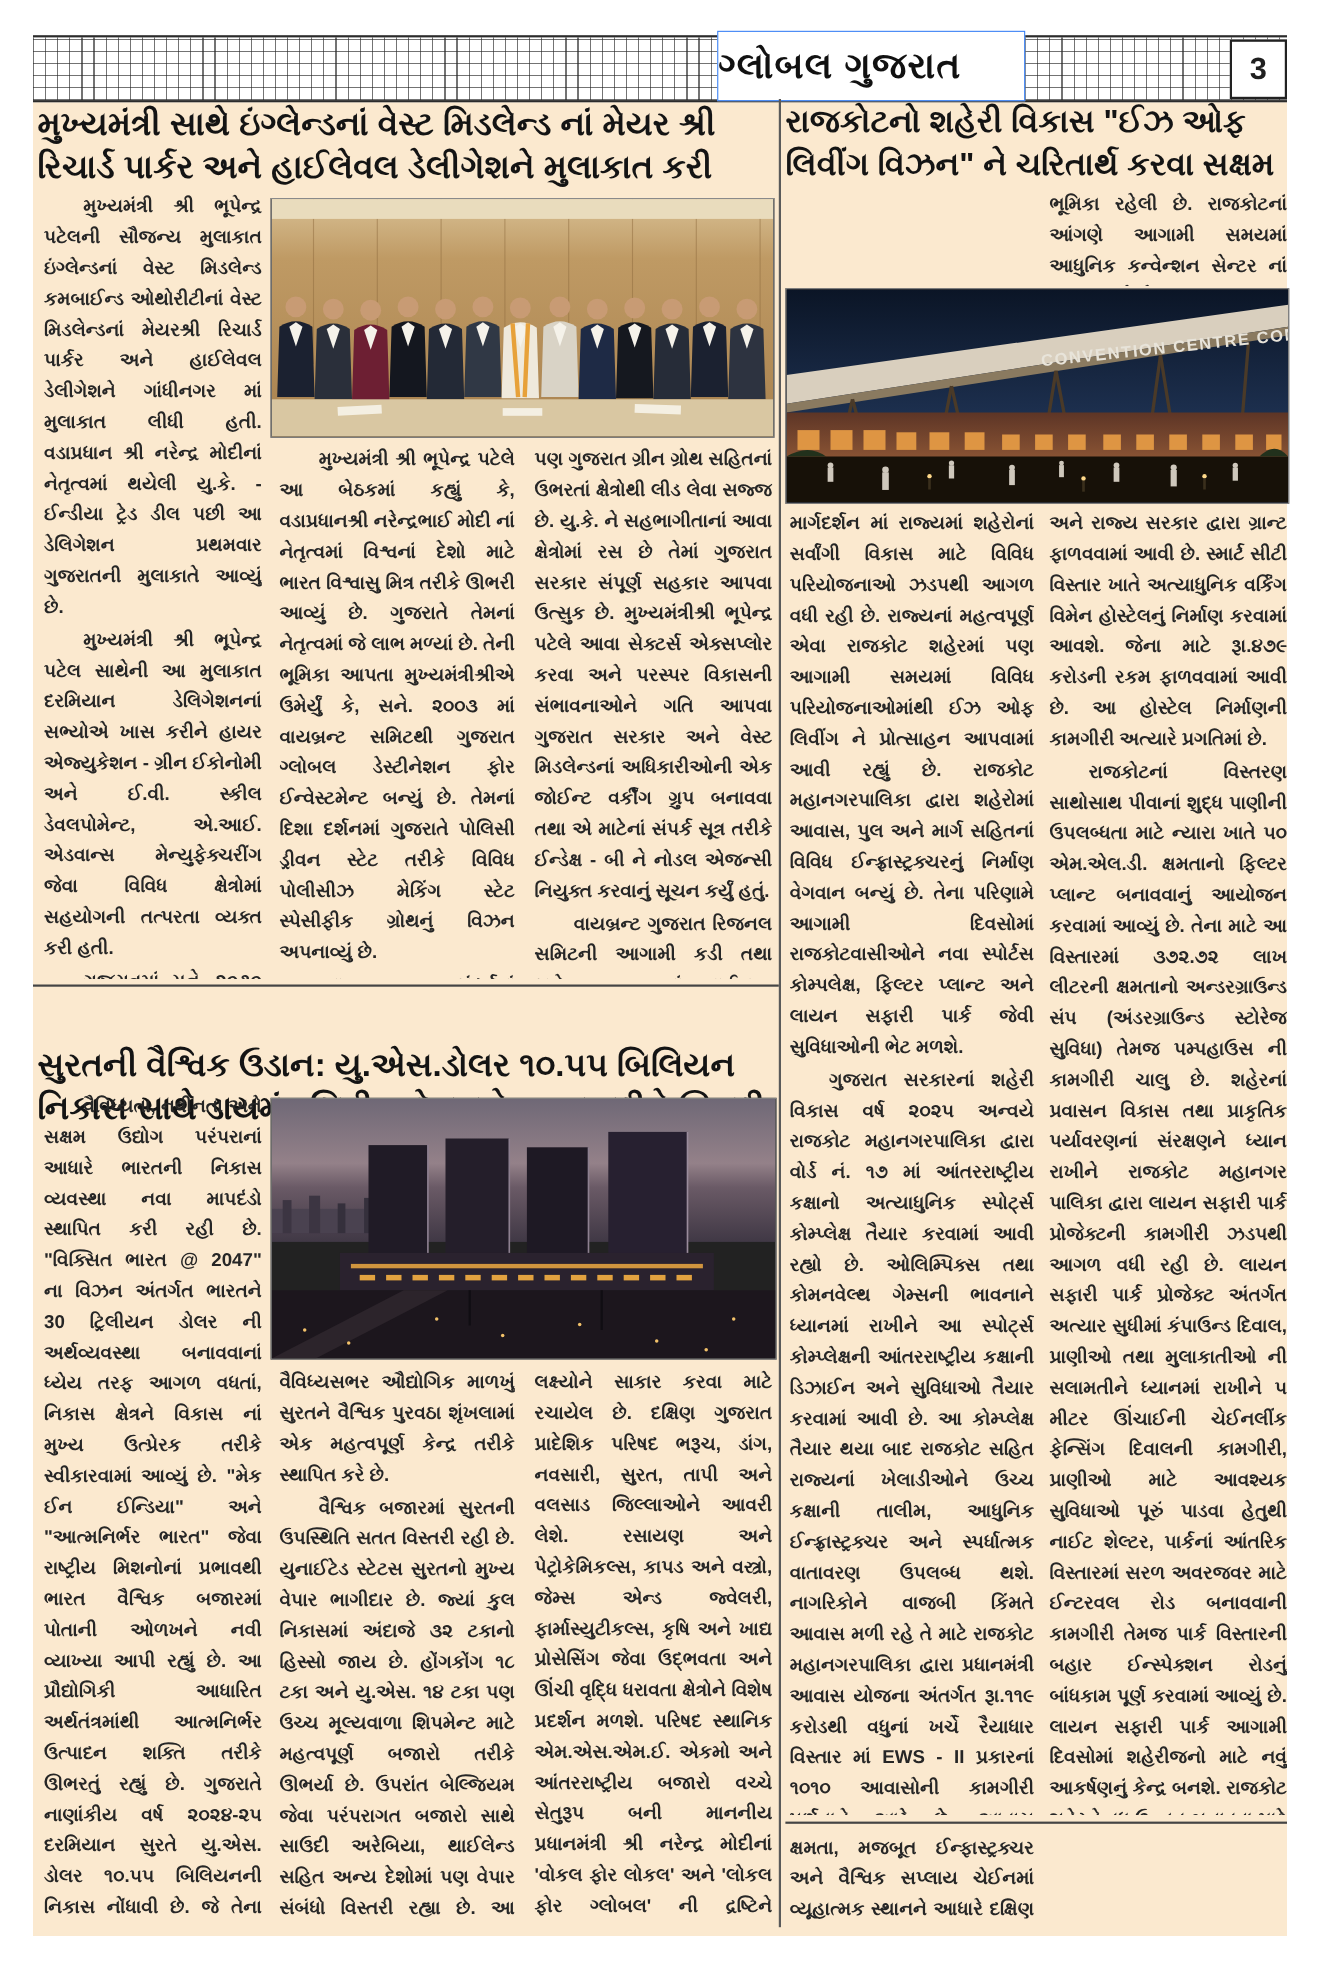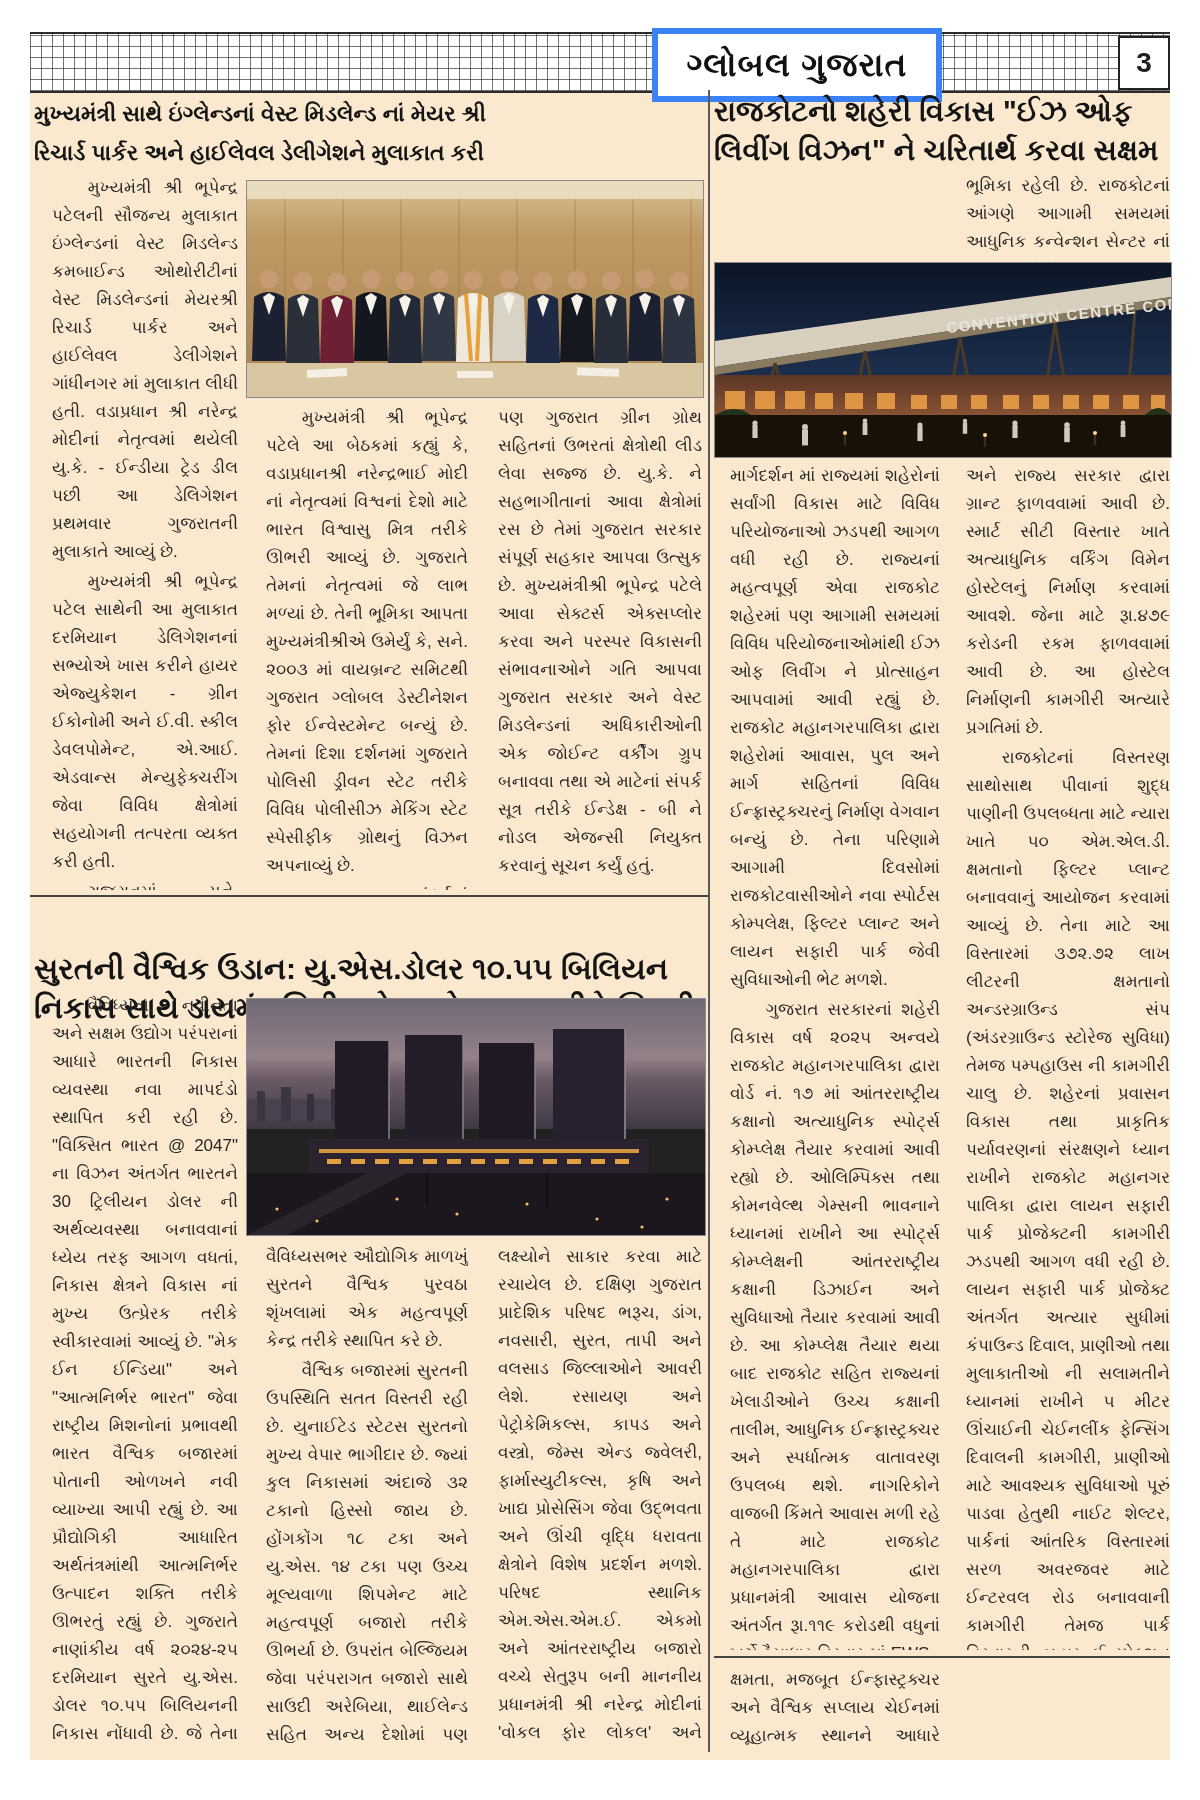--- a/index.html
+++ b/index.html
@@ -8,35 +8,35 @@
   
   .grid-band{position:absolute;left:30px;top:32px;width:1140px;height:57px;background:#ffffff;
     background-image:
       repeating-linear-gradient(0deg,rgba(40,40,40,.65) 0 1px,transparent 1px 11px),
       repeating-linear-gradient(90deg,rgba(40,40,40,.65) 0 1px,transparent 1px 11px);
     border-top:2px solid #2b2b2b;border-bottom:2px solid #2b2b2b;}
   .date-pill{position:absolute;left:46px;top:42px;width:244px;height:38px;background:#ffffff;
     border:2.5px solid #222;border-radius:19px;display:flex;align-items:center;justify-content:center;
     font-weight:bold;font-size:17px;letter-spacing:.5px;}
   .masthead-panel{position:absolute;left:652px;top:28px;width:278px;height:62px;background:#ffffff;
-    border:6px solid #3b82f6;display:flex;align-items:center;justify-content:center;}
+    border:1px solid #3b82f6;display:flex;align-items:center;justify-content:flex-start;}
   .masthead-text{font-size:33px;font-weight:bold;letter-spacing:1px;color:#111;}
   .page-number-box{position:absolute;left:1118px;top:36px;width:48px;height:50px;background:#ffffff;
     border:2px solid #222;display:flex;align-items:center;justify-content:center;font-size:28px;font-weight:bold;}
   
   .v-divider{position:absolute;left:708px;top:90px;width:2px;height:1662px;background:#5a5a5a;}
   .h-rule-left{position:absolute;left:30px;top:895px;width:678px;height:2px;background:#444;}
   .h-rule-right{position:absolute;left:714px;top:1656px;width:456px;height:2px;background:#444;}
   
   .headline{position:absolute;font-weight:bold;color:#141414;line-height:39px;letter-spacing:0;}
-  .headline.h1a{left:34px;top:94px;width:672px;font-size:22px;}
+  .headline.h1a{left:34px;top:94px;width:672px;font-size:30px;}
   .headline.h2a{left:34px;top:903px;width:672px;font-size:30px;margin-top:46px;}
   .headline.h3a{left:714px;top:92px;width:456px;font-size:29px;}
   .col{position:absolute;font-size:17px;line-height:28px;text-align:justify;color:#262626;overflow:hidden;}
-  .col p{margin:0 0 2px 16px;text-indent:2.1em;}
+  .col p{margin:0 0 2px 4px;text-indent:2.1em;font-weight:bold;}
   .col p.cont{text-indent:0;}
   
   .photo{position:absolute;overflow:hidden;border:1px solid #8a8a8a;background:#222;}
   .photo svg{display:block;}
 </style>
 </head>
 <body>
 
 <div class="page">
   <div class="content-bg"></div>

